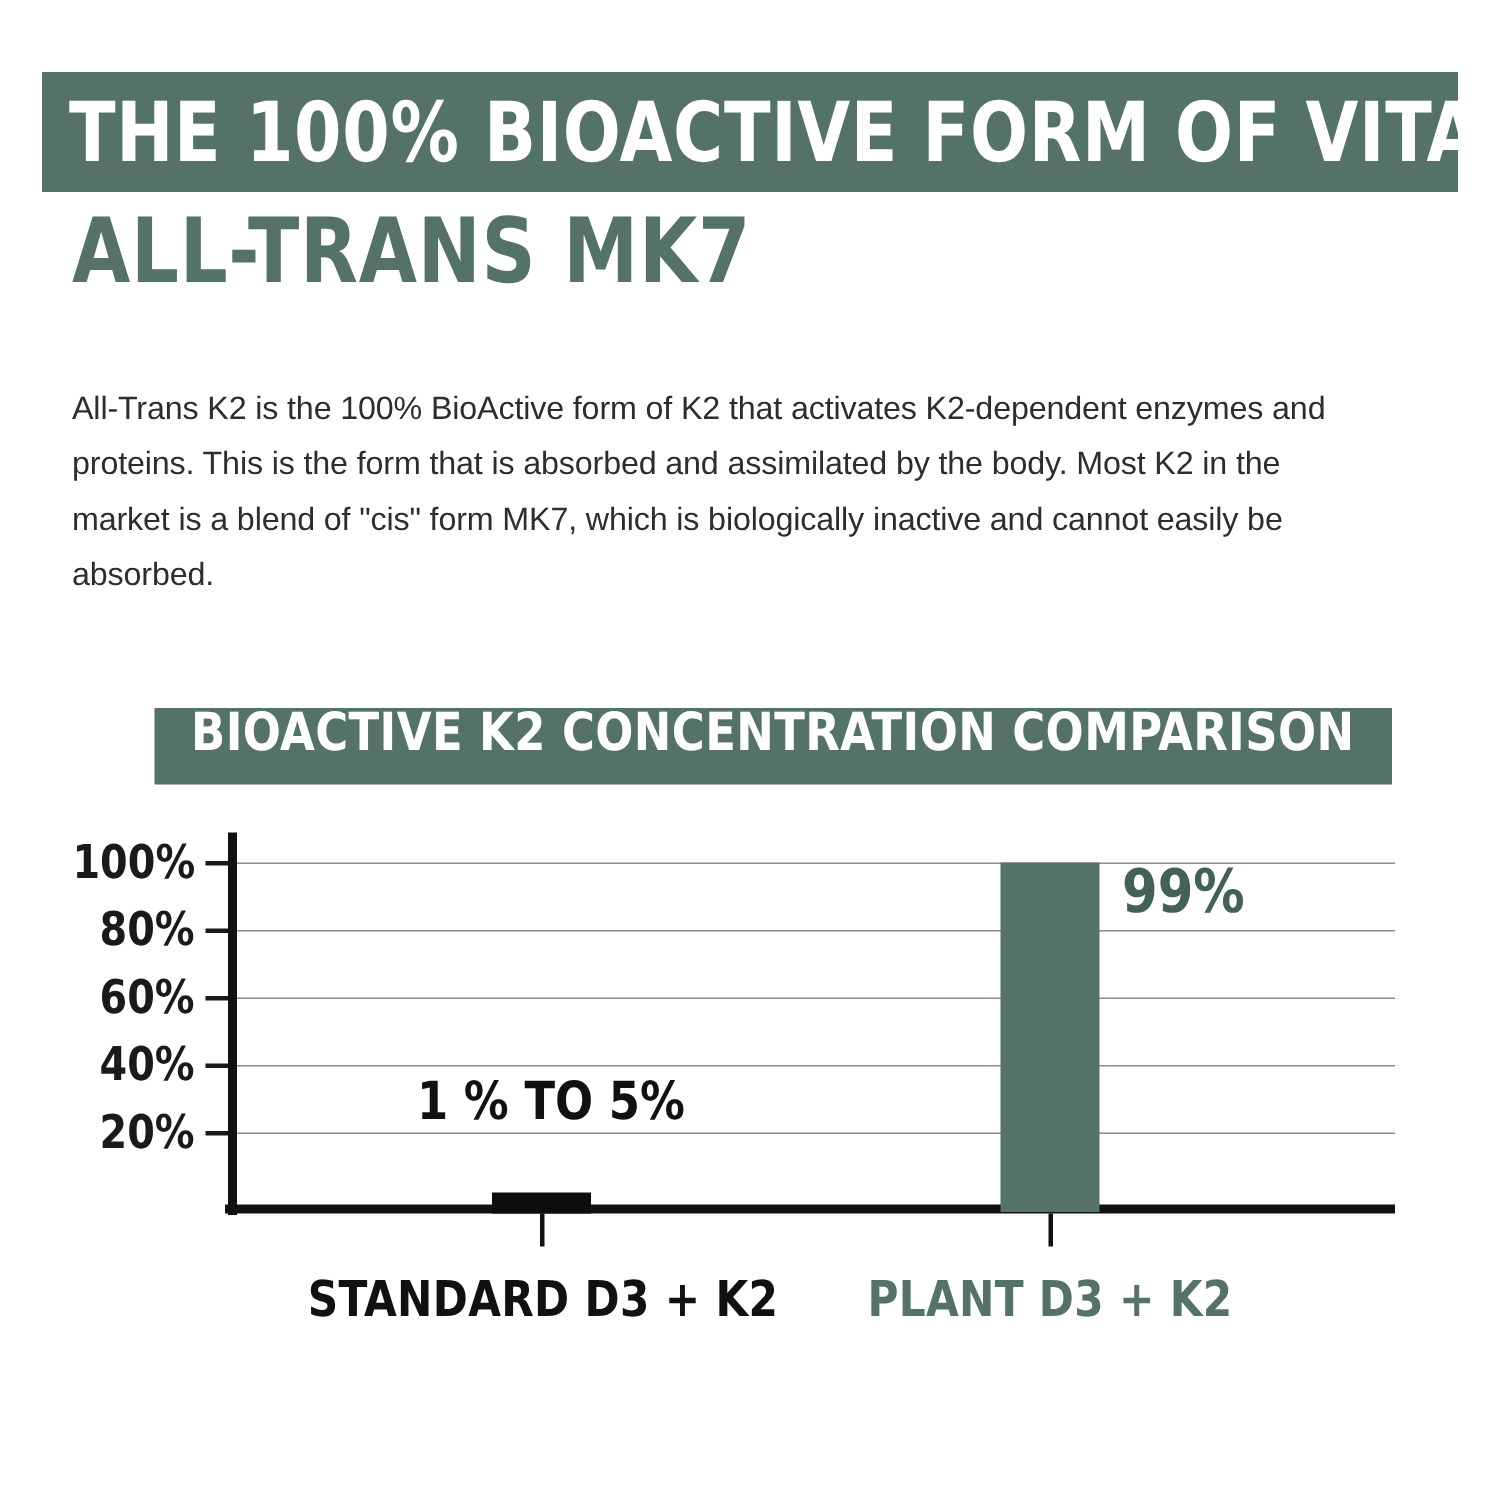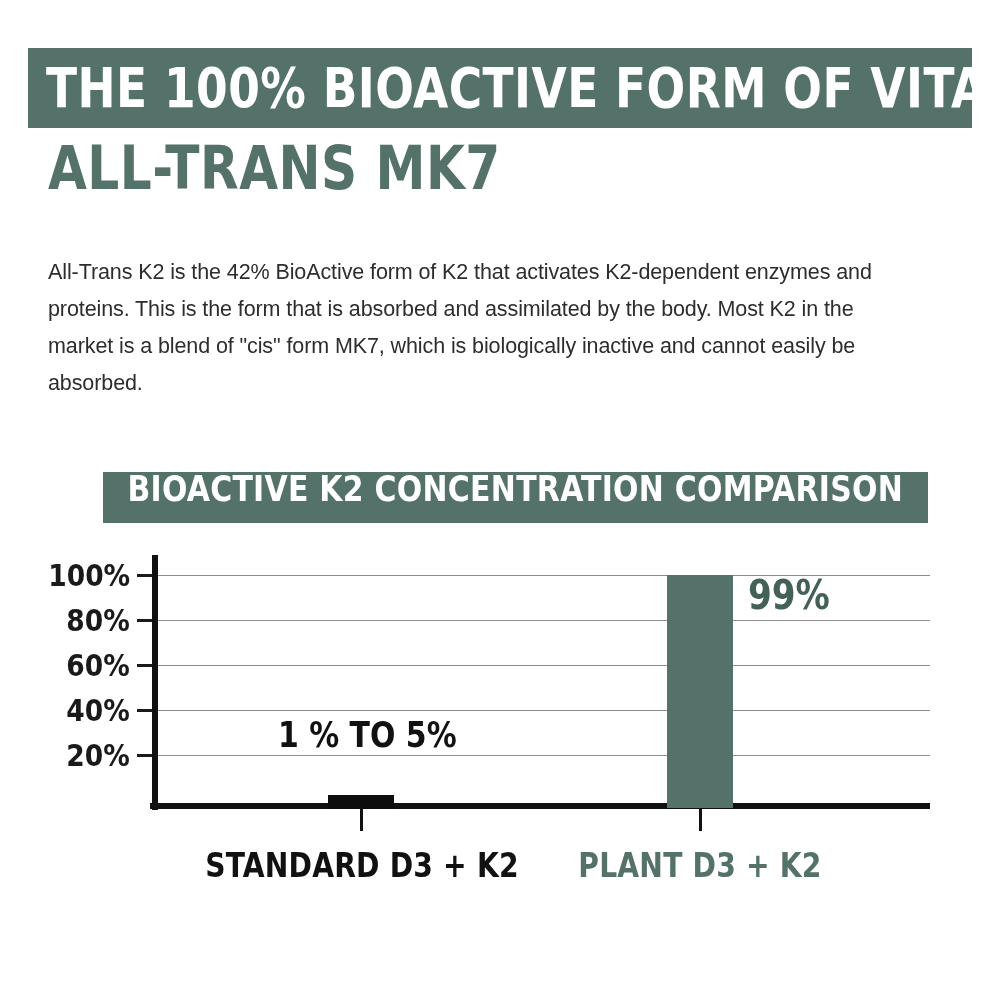--- a/index.html
+++ b/index.html
@@ -234,21 +234,21 @@
 </style>
 </head>
 <body>
 
 <div id="header-banner">
   <div id="header-banner-title">THE  100% BIOACTIVE FORM OF VITAMIN K2</div>
 </div>
 
 <div id="subheading">ALL-TRANS MK7</div>
 
-<p id="body-paragraph">All-Trans K2 is the 42% BioActive form of K2 that activates K2-dependent enzymes and proteins. This is the form that is absorbed and assimilated by the body. Most K2 in the market is a blend of "cis" form MK7, which is biologically inactive and cannot easily be absorbed.</p>
+<p id="body-paragraph">All-Trans K2 is the 100% BioActive form of K2 that activates K2-dependent enzymes and proteins. This is the form that is absorbed and assimilated by the body. Most K2 in the market is a blend of "cis" form MK7, which is biologically inactive and cannot easily be absorbed.</p>
 
 <div id="chart-title-banner">
   <div id="chart-title-text">BIOACTIVE K2 CONCENTRATION COMPARISON</div>
 </div>
 
 <div id="chart">
 
   <div class="gridline" style="top:575px"></div>
   <div class="gridline" style="top:620px"></div>
   <div class="gridline" style="top:665px"></div>

